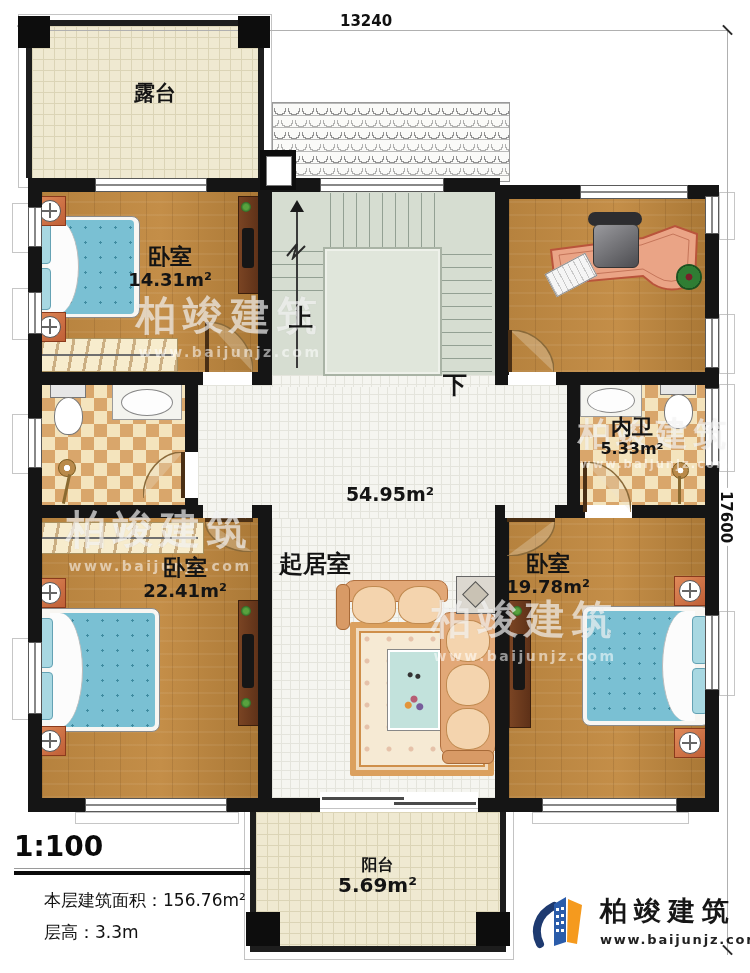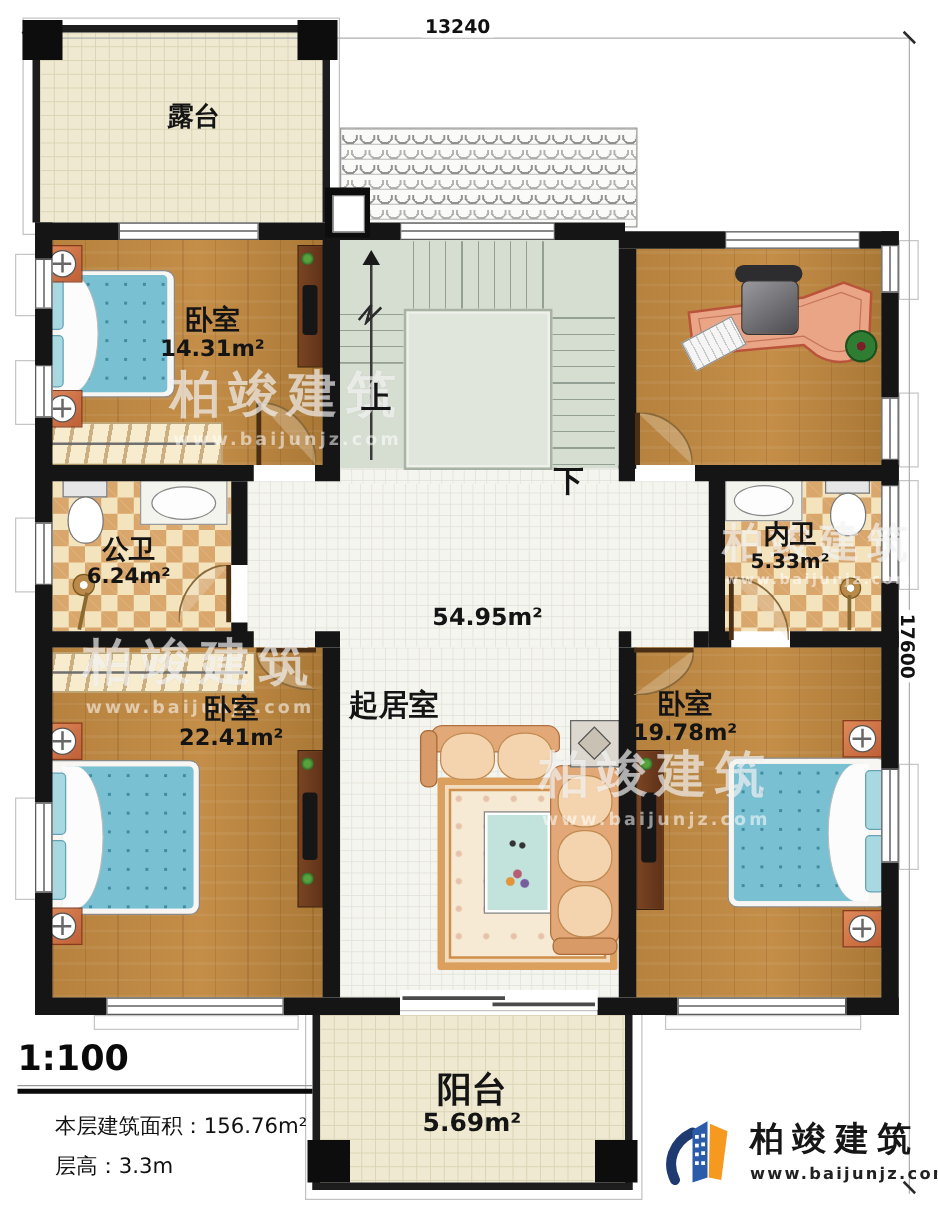--- a/index.html
+++ b/index.html
@@ -293,44 +293,40 @@
   <i class="col" style="left:246px;top:912px;width:34px;height:34px"></i>
   <i class="col" style="left:476px;top:912px;width:34px;height:34px"></i>
 
   <div class="lbl" style="left:95px;top:82px;width:120px">
     <span class="nm" style="font-size:21px">露台</span>
     </div>
   <div class="lbl" style="left:95px;top:245px;width:150px">
     <span class="nm" style="font-size:22px">卧室</span>
     <span class="ar" style="font-size:18px">14.31m²</span>
     </div>
-  <div class="lbl" style="left:48px;top:428px;width:110px">
-    <span class="nm" style="font-size:21px">公卫</span>
-    <span class="ar" style="font-size:17px">6.24m²</span>
-    </div>
   <div class="lbl" style="left:582px;top:416px;width:100px">
     <span class="nm" style="font-size:21px">内卫</span>
     <span class="ar" style="font-size:16px">5.33m²</span>
     </div>
   <div class="lbl" style="left:325px;top:484px;width:130px">
     <span class="ar" style="font-size:19px">54.95m²</span>
     </div>
   <div class="lbl" style="left:250px;top:551px;width:130px">
     <span class="nm" style="font-size:24px">起居室</span>
     </div>
   <div class="lbl" style="left:115px;top:556px;width:140px">
     <span class="nm" style="font-size:22px">卧室</span>
     <span class="ar" style="font-size:18px">22.41m²</span>
     </div>
   <div class="lbl" style="left:478px;top:552px;width:140px">
     <span class="nm" style="font-size:22px">卧室</span>
     <span class="ar" style="font-size:18px">19.78m²</span>
     </div>
   <div class="lbl" style="left:300px;top:856px;width:155px">
-    <span class="nm" style="font-size:28px">阳台</span>
+    <span class="nm" style="font-size:16px">阳台</span>
     <span class="ar" style="font-size:20px">5.69m²</span>
     </div>
 
   <div class="wm" style="left:80px;top:288px;width:300px">
     <div class="t">柏竣建筑</div>
     <div class="u">www.baijunjz.com</div>
     </div>
   <div class="wm" style="left:10px;top:502px;width:300px">
     <div class="t">柏竣建筑</div>
     <div class="u">www.baijunjz.com</div>

